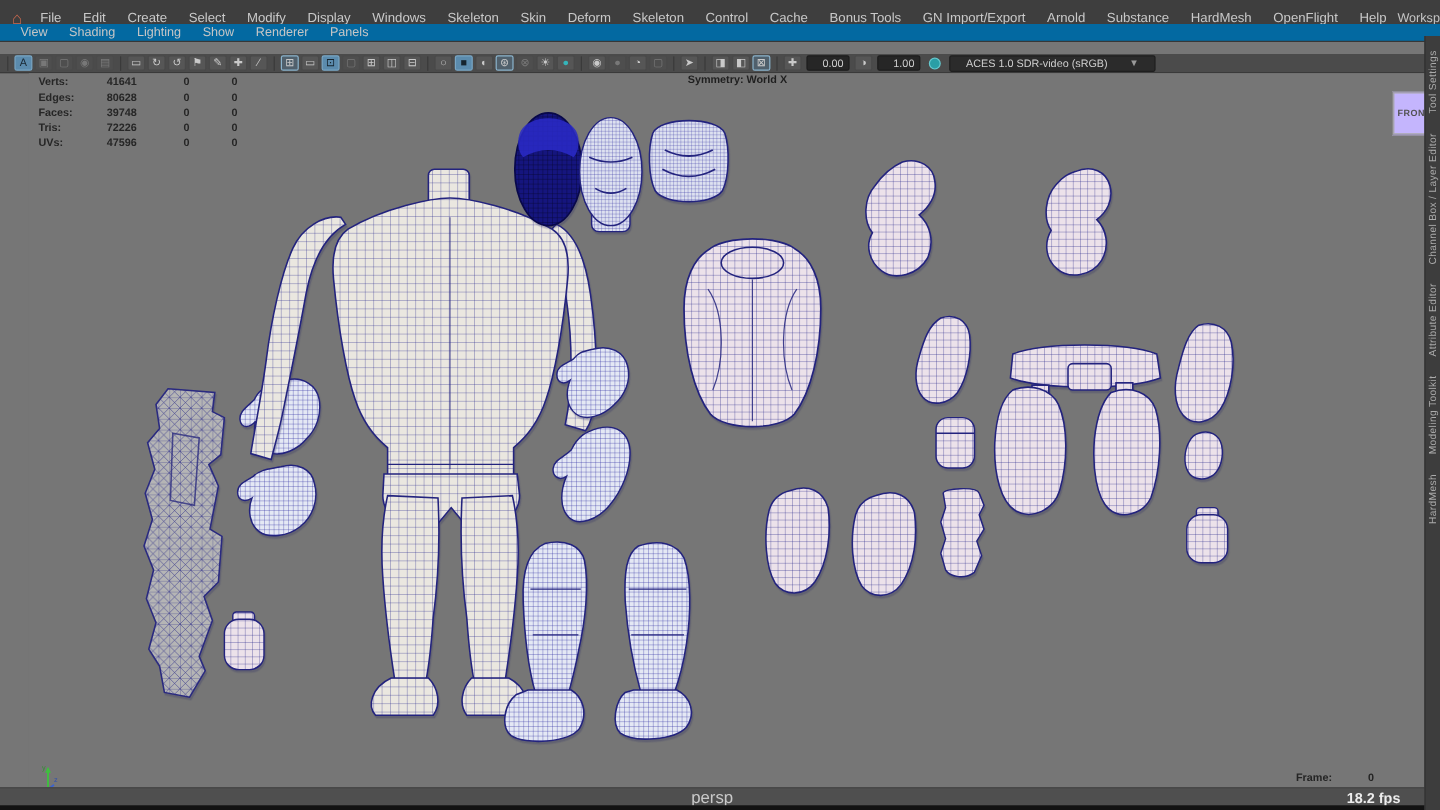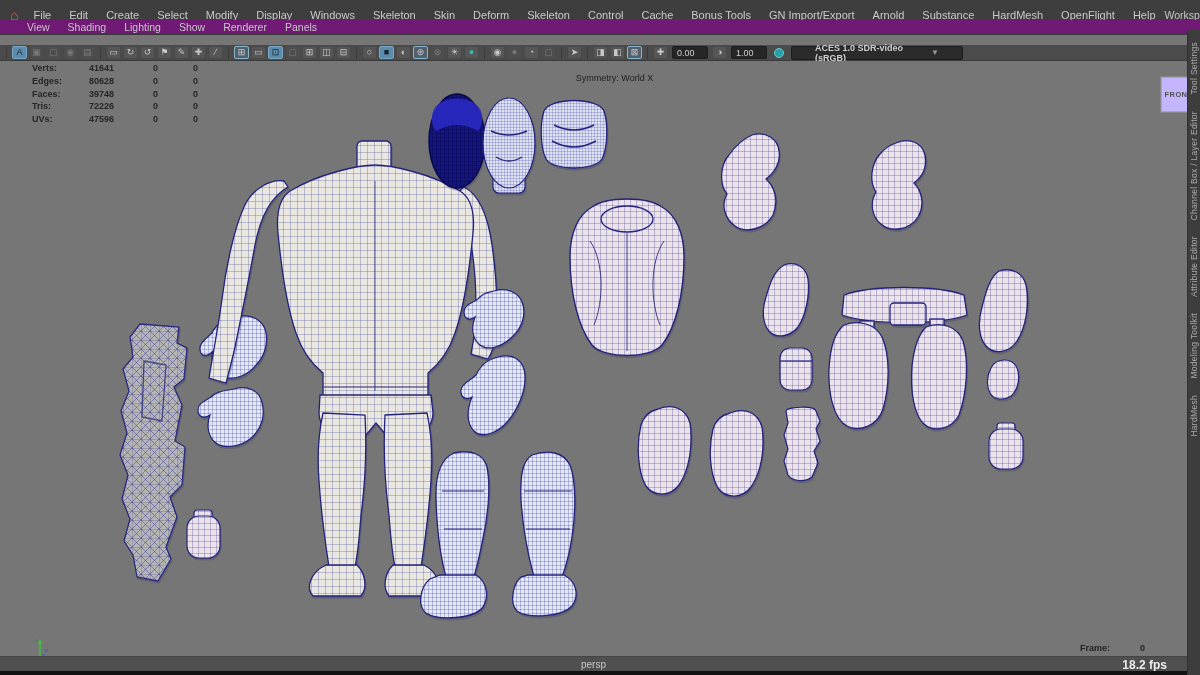--- a/index.html
+++ b/index.html
@@ -13,76 +13,76 @@
     display:flex; align-items:center; padding:0 6px; color:#c9c9c9; font-size:11px; }
   .home { color:#cf6a4f; font-size:14px; margin:0 6px 0 4px; }
   .menu-items { display:flex; }
   .menu-item { padding:0 9px; cursor:default; white-space:nowrap; }
   .workspace { margin-left:auto; display:flex; align-items:center; gap:6px; }
   .ws-label { font-size:10.5px; color:#c4c4c4; }
   .ws-arrow { font-size:8px; color:#9a9a9a; }
 
   
   .panelbar { position:absolute; top:20px; left:0; width:1200px; height:15px;
-    background:#701a75; border-bottom:1px solid #373737; display:flex; align-items:center;
-    padding:0 18px; font-size:10.5px; color:#c6c6c6; }
+    background:#0369a1; border-bottom:1px solid #373737; display:flex; align-items:center;
+    padding:0 8px; font-size:10.5px; color:#c6c6c6; }
   .panel-item { padding:0 9px; white-space:nowrap; }
 
   
   .icontoolbar { position:absolute; top:45px; left:0; width:1200px; height:16px;
     background:#4b4b4b; border-bottom:1px solid #3a3a3a; display:flex; align-items:center;
     padding:0 3px; gap:2px; }
   .tbicon { width:15px; height:13px; flex:0 0 auto; display:flex; align-items:center;
     justify-content:center; background:#565656; border:1px solid #494949; border-radius:2px;
     font-size:9px; line-height:1; color:#c9c9c9; }
   .tbicon.active { background:#5b8bad; border-color:#79a6c4; color:#16242e; }
   .tbicon.framed { border-color:#8ab3cc; background:#50606c; }
   .tbicon.dim { opacity:.36; }
   .tbicon.teal { color:#35b5ba; }
   .tbicon.sep { width:1px; min-width:1px; background:#3a3a3a; border:none; border-radius:0;
     height:12px; margin:0 3px; }
   .tbfield { width:36px; height:13px; background:#262626; border:1px solid #1d1d1d;
     border-radius:2px; color:#cfcfcf; font-size:9px; display:flex; align-items:center;
-    padding:0 4px; margin:0 2px; }
+    padding:0 4px; margin:0 2px;justify-content:flex-end; }
   .tbselect { width:172px; height:14px; background:#2b2b2b; border:1px solid #1e1e1e;
     border-radius:2px; color:#cfcfcf; font-size:9px; display:flex; align-items:center;
-    justify-content:space-between; padding:0 23px; margin-left:2px;font-weight:bold; }
+    justify-content:space-between; padding:0 13px; margin-left:2px; }
   .cm-dot { width:10px; height:10px; border-radius:50%; background:#2a9ea6;
     border:1px solid #66c9cf; margin:0 3px; flex:0 0 auto; }
 
   
   .viewport { position:absolute; top:61px; left:0; width:1187px; height:595px;
     background:#767676; overflow:hidden;margin-left:24px; }
   .models { position:absolute; top:0; left:0; }
   .part { filter:drop-shadow(1px 2px 0 rgba(45,45,100,.28)); }
 
   .polyhud { position:absolute; top:1px; left:8px; }
   .polyrow { display:grid; grid-template-columns:40px 42px 44px 40px; font-size:9px;
     font-weight:bold; color:#262626; line-height:12.8px; }
   .polyrow .num { text-align:right; }
 
-  .symhud { position:absolute; top:12px; left:518px; width:145px; text-align:center;
-    font-size:9px; font-weight:normal; color:#1f1f1f; }
+  .symhud { position:absolute; top:0; left:518px; width:145px; text-align:center;
+    font-size:9px; font-weight:bold; color:#1f1f1f; }
 
   .frontplane { position:absolute; top:15px; left:1136px; width:37px; height:37px;
     background:#c4b5fd; border:1px solid #888; box-shadow:inset 0 0 0 1px #a8a8a8;
     display:flex; align-items:center; justify-content:center; font-size:7.5px;
     font-weight:bold; letter-spacing:.4px; color:#525252; }
 
   .framehud { position:absolute; top:582px; left:1056px; display:flex; font-size:9px;
     font-weight:bold; color:#242424; }
   .framehud .fval { margin-left:30px; }
 
   .axisgizmo { position:absolute; top:575px; left:8px; }
 
   
   .bottombar { position:absolute; top:656px; left:0; width:1187px; height:15px;
     background:#4f4f4f; border-top:1px solid #454545; display:flex; align-items:center;
     justify-content:center; }
-  .persp { font-size:10px; color:#c9c9c9; }
+  .persp { font-size:14px; color:#c9c9c9; }
   .fps { position:absolute; right:20px; top:1px; font-size:12px; font-weight:bold; color:#ededed; }
   .blackstrip { position:absolute; top:671px; left:0; width:1200px; height:4px; background:#121212; }
 
   
   .rightstrip { position:absolute; top:30px; right:0; width:13px; height:645px;
     background:#3d3d3d; border-left:1px solid #313131; display:flex; flex-direction:column;
     align-items:center; gap:16px; padding-top:12px; }
   .rtab { writing-mode:vertical-rl; transform:rotate(180deg); font-size:8.5px;
     color:#ababab; white-space:nowrap; letter-spacing:.3px; }
 </style>

